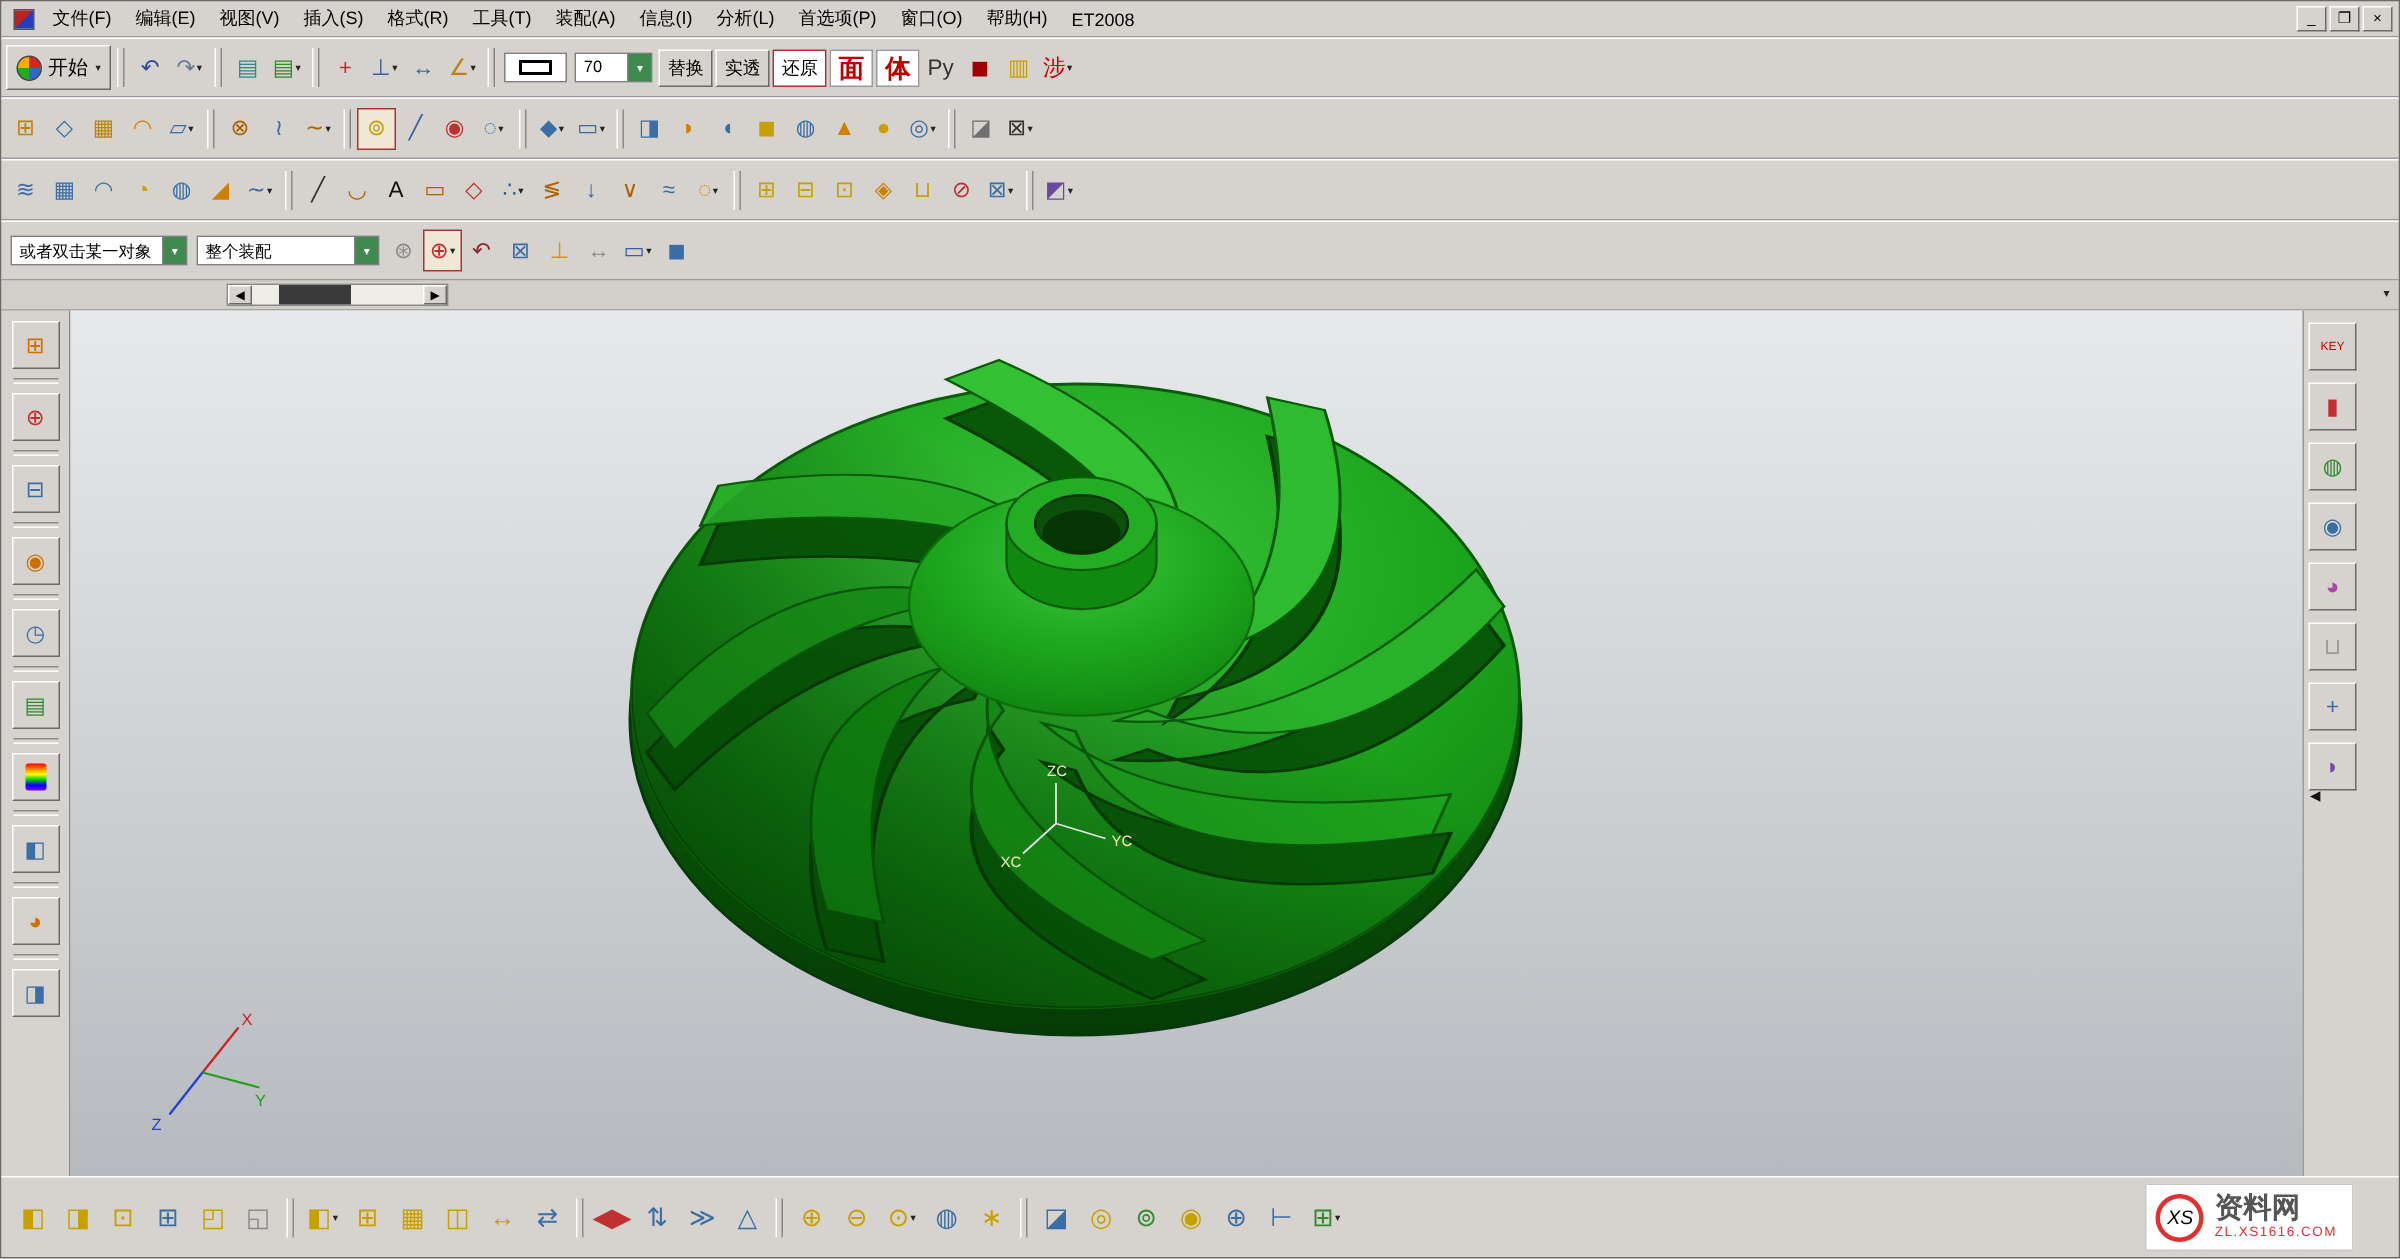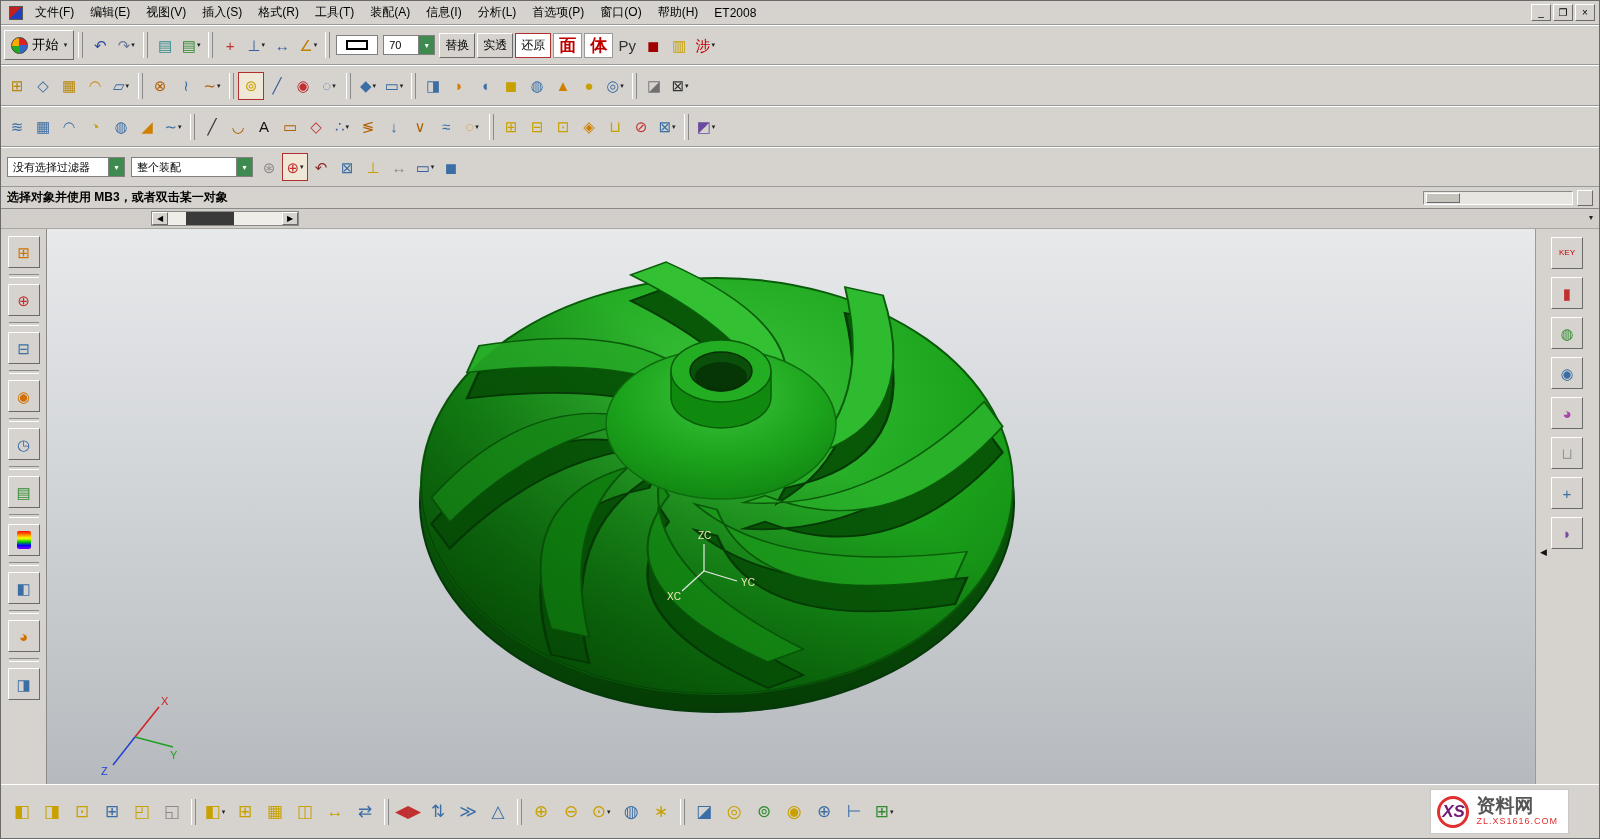--- a/index.html
+++ b/index.html
@@ -48,32 +48,32 @@
   .scr-btn{width:16px;display:flex;align-items:center;justify-content:center;font-size:8px;background:#d6d3ce;border:1px solid;border-color:#fff #6a6a6a #6a6a6a #fff;cursor:default}
   .scr-track{flex:1;position:relative}
   .scr-thumb{position:absolute;left:18px;top:0;width:48px;height:100%;background:#3a3a3a;cursor:default}
   .strip-opt{position:absolute;right:6px;top:4px;font-size:8px;color:#222}
   
   .main{flex:1;display:flex;flex-direction:column;min-height:0}
   .main-row{flex:1;display:flex;min-height:0}
   .left-toolbar{width:46px;background:#d6d3ce;border-right:1px solid #8a8a8a;display:flex;flex-direction:column;align-items:center;padding-top:4px}
   .side-btn{width:32px;height:32px;display:flex;align-items:center;justify-content:center;background:#d6d3ce;border:1px solid;border-color:#fff #6a6a6a #6a6a6a #fff;margin:3px 0;cursor:default}
   .right-dock{width:64px;background:#d6d3ce;border-left:1px solid #9a9a9a;display:flex;flex-direction:column;align-items:flex-start;padding:4px 0 0 3px;position:relative}
-  .right-dock .side-btn{margin:4px 12px}
+  .right-dock .side-btn{margin:4px 0}
   .dock-collapse{position:absolute;left:4px;top:318px;font-size:9px;color:#111}
   .viewport{flex:1;position:relative;background:linear-gradient(180deg,#e7e9eb 0%,#d2d5d8 45%,#b6babe 100%);overflow:hidden}
   .impeller{position:absolute;left:352px;top:10px}
   .axis-triad{position:absolute;left:40px;top:462px}
   
   .bottom-bar{height:54px;background:#d6d3ce;border-top:1px solid #fff;display:flex;align-items:center;padding:0 6px;position:relative}
   .bottom-bar .tb-btn{height:32px;min-width:30px}
   .bottom-bar .glyph{font-size:17px}
   
   .watermark{position:absolute;right:30px;top:4px;height:45px;background:#fff;border:1px solid #c8c8c8;display:flex;align-items:center;padding:3px 10px 3px 6px;gap:7px}
-  .wm-logo{width:32px;height:32px;border-radius:50%;border:3px solid #e03030;color:#701a75;font-weight:bold;font-style:italic;font-size:17px;display:flex;align-items:center;justify-content:center}
+  .wm-logo{width:32px;height:32px;border-radius:50%;border:3px solid #e03030;color:#000000;font-weight:normal;font-style:italic;font-size:13px;display:flex;align-items:center;justify-content:center}
   .wm-col{display:flex;flex-direction:column;line-height:1.1}
   .wm-title{font-size:19px;font-weight:bold;color:#555}
   .wm-url{font-size:9px;color:#e03030;letter-spacing:1px}
 </style>
 </head>
 <body>
 
 <div class="window">
 
   <div class="menubar">
@@ -356,21 +356,21 @@
         <span class="grip"></span>
         <button class="tb-btn">
           <span class="glyph" style="color: rgb(106, 74, 160);">◩</span>
           <span class="dd">▾</span>
         </button>
       </div>
   </div>
 
   <div class="selbar">
     <div class="combo" style="width:118px">
-      <span class="combo-text">没有选择过滤器</span>
+      <span class="combo-text">或者双击某一对象</span>
       <span class="combo-btn">▾</span>
     </div>
     <div class="combo" style="width:122px">
       <span class="combo-text">整个装配</span>
       <span class="combo-btn">▾</span>
     </div>
     <div style="display:flex;align-items:center">
         <button class="tb-btn">
           <span class="glyph" style="color: rgb(138, 138, 138);">⊛</span>
         </button>
@@ -393,27 +393,20 @@
         <button class="tb-btn">
           <span class="glyph" style="color: rgb(58, 95, 160);">▭</span>
           <span class="dd">▾</span>
         </button>
         <button class="tb-btn">
           <span class="glyph" style="color: rgb(58, 110, 165);">◼</span>
         </button>
       </div>
   </div>
 
-  <div class="promptbar">
-    <span class="prompt-text">选择对象并使用 MB3，或者双击某一对象</span>
-    <div class="mini-scroll">
-        <span class="mini-thumb"></span>
-      </div>
-    <span class="mini-box"></span>
-  </div>
 
   <div class="main">
     <div class="scroll-strip">
       <div class="hscroll">
         <span class="scr-btn">◀</span>
         <span class="scr-track">
             <span class="scr-thumb"></span>
           </span>
         <span class="scr-btn">▶</span>
       </div>

